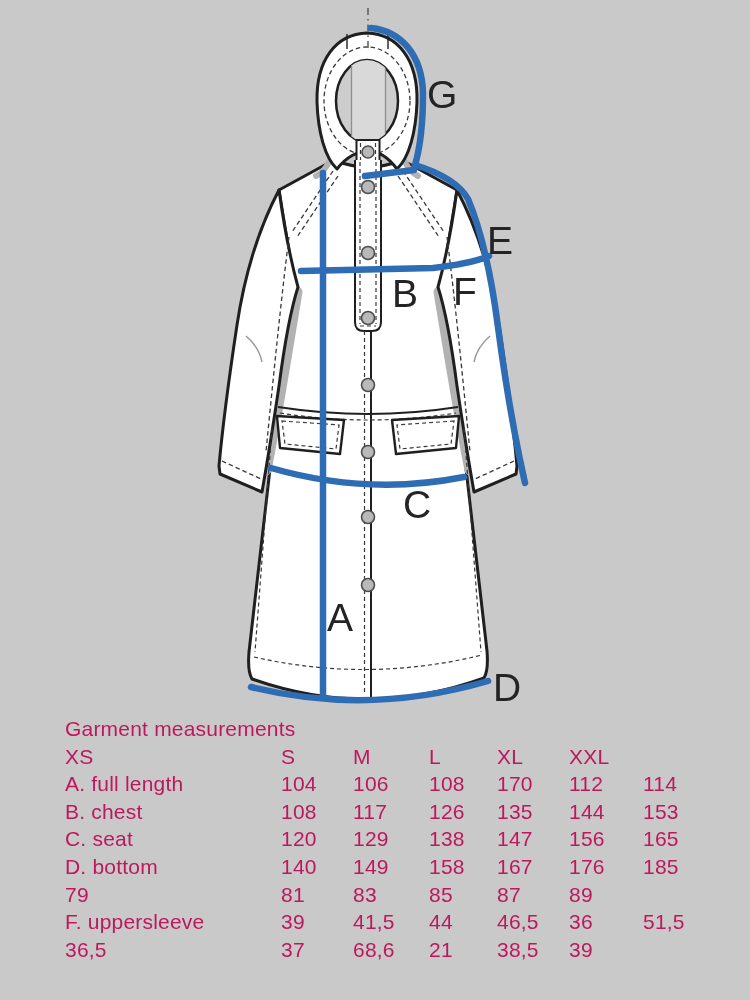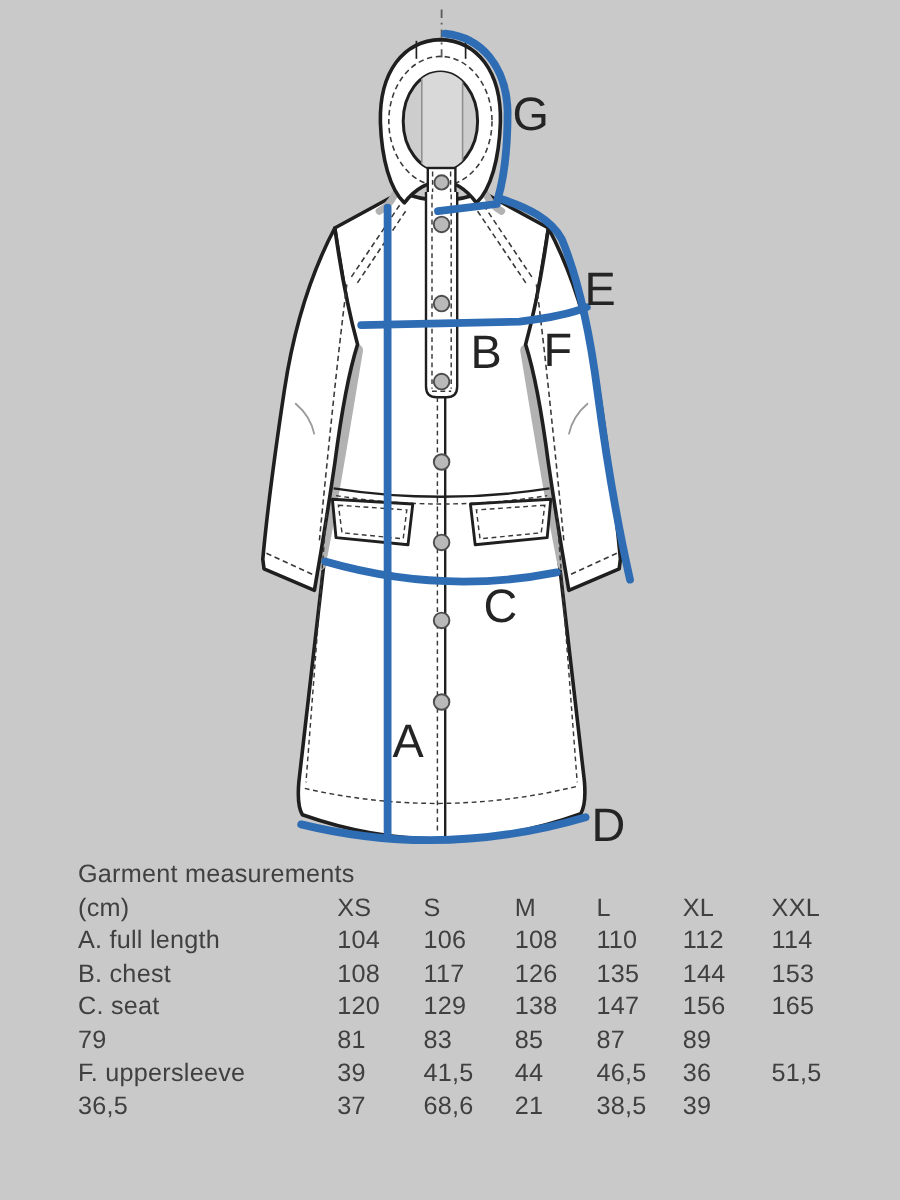--- a/index.html
+++ b/index.html
@@ -18,21 +18,21 @@
     font-size: 39px;
     fill: #242424;
     font-weight: 400;
   }
   .t {
     position: absolute;
     left: 65px;
     top: 715px;
     width: 662px;
     font-size: 21px;
-    color: #404040;
+    color: #be185d;
     letter-spacing: 0.2px;
   }
   .t-title { height: 27.6px; line-height: 27.6px; white-space: nowrap; }
   .t-row {
     display: grid;
     grid-template-columns: 216px 72px 76px 68px 72px 74px auto;
     height: 27.6px;
     line-height: 27.6px;
     white-space: nowrap;
   }
@@ -163,35 +163,34 @@
       <text class="measure-label" x="403" y="518">C</text>
       <text class="measure-label" x="327" y="631">A</text>
       <text class="measure-label" x="493" y="701">D</text>
     </g>
   </svg>
 
   <div class="t">
     <div class="t-title">Garment measurements</div>
 
     <div class="t-row">
-      <span>(cm)</span>
       <span>XS</span>
       <span>S</span>
       <span>M</span>
       <span>L</span>
       <span>XL</span>
       <span>XXL</span>
     </div>
 
     <div class="t-row">
       <span>A. full length</span>
       <span>104</span>
       <span>106</span>
       <span>108</span>
-      <span>110</span>
+      <span>170</span>
       <span>112</span>
       <span>114</span>
     </div>
 
     <div class="t-row">
       <span>B. chest</span>
       <span>108</span>
       <span>117</span>
       <span>126</span>
       <span>135</span>
@@ -202,20 +201,29 @@
     <div class="t-row">
       <span>C. seat</span>
       <span>120</span>
       <span>129</span>
       <span>138</span>
       <span>147</span>
       <span>156</span>
       <span>165</span>
     </div>
 
+    <div class="t-row">
+      <span>D. bottom</span>
+      <span>140</span>
+      <span>149</span>
+      <span>158</span>
+      <span>167</span>
+      <span>176</span>
+      <span>185</span>
+    </div>
 
     <div class="t-row">
       <span>79</span>
       <span>81</span>
       <span>83</span>
       <span>85</span>
       <span>87</span>
       <span>89</span>
     </div>
 

